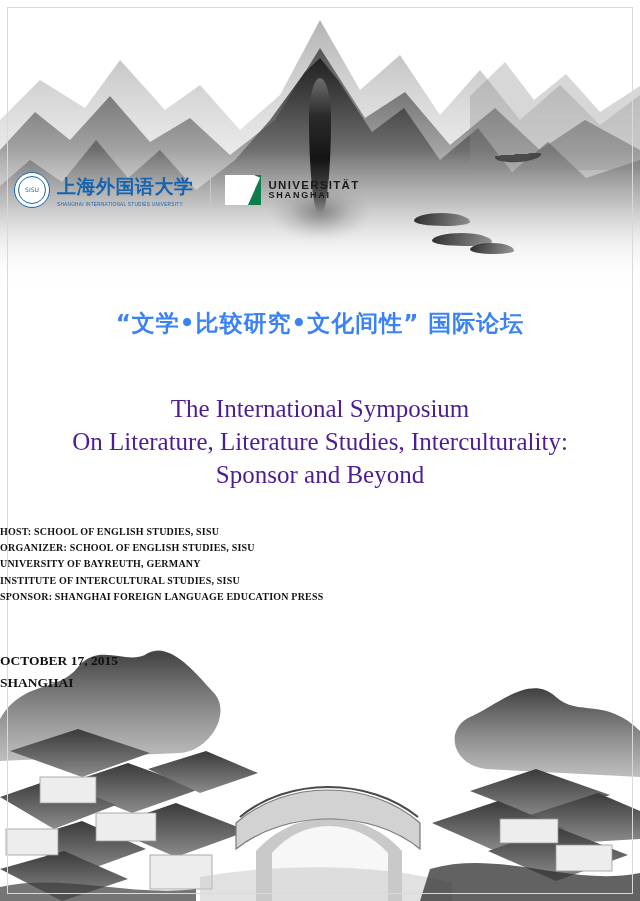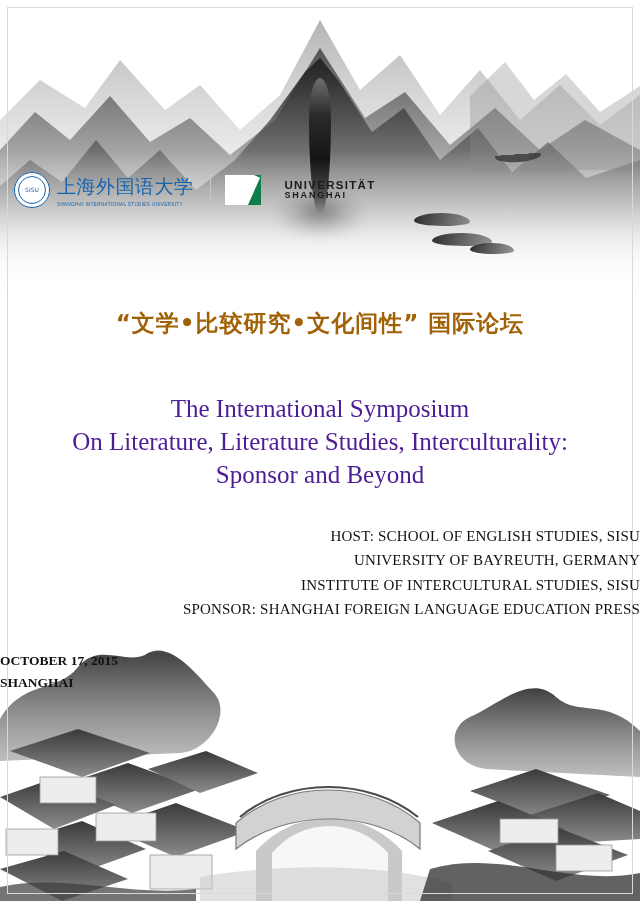--- a/index.html
+++ b/index.html
@@ -142,35 +142,35 @@
   .sisu-words {
     display: flex;
     flex-direction: column;
     justify-content: center;
   }
   .sisu-cn {
     font-size: 19px;
     color: #1663ae;
     letter-spacing: 0.5px;
     font-family: "DejaVu Sans", sans-serif;
-    font-weight: normal;
+    font-weight: bold;
     white-space: nowrap;
   }
   .sisu-en {
     font-size: 4.6px;
     color: #1663ae;
     letter-spacing: 0.35px;
     font-family: "Liberation Sans", sans-serif;
     white-space: nowrap;
     margin-top: 2px;
   }
   .logo-bayreuth {
     display: flex;
     align-items: center;
-    gap: 24px;
+    gap: 8px;
     padding-left: 14px;
     border-left: 1px solid #c8c8c8;
   }
   .bay-mark {
     width: 36px; height: 30px;
     background: #0e7d4a;
     position: relative;
     overflow: hidden;
   }
   .bay-mark::before {
@@ -191,45 +191,45 @@
   .bay-1 { font-size: 11.5px; letter-spacing: 1.3px; font-weight: bold; }
   .bay-2 { font-size: 9px; letter-spacing: 1.8px; font-weight: bold; }
 
   .cn-title {
     position: absolute;
     top: 308px;
     left: 0; right: 0;
     text-align: center;
     font-size: 23px;
     font-weight: bold;
-    color: #a16207;
+    color: #3b82f6;
     letter-spacing: 1px;
     font-family: "DejaVu Sans", sans-serif;
   }
 
   .en-title {
     position: absolute;
     top: 392px;
     left: 0; right: 0;
     text-align: center;
     color: #4c1d95;
     font-size: 25px;
     line-height: 1.32;
     font-family: "Liberation Serif", serif;
   }
   .en-title div { white-space: nowrap; }
 
   .credits {
     position: absolute;
     top: 524px;
     left: 0; right: 0;
-    text-align: right;
+    text-align: left;
     font-family: "Liberation Serif", serif;
-    font-weight: normal;
-    font-size: 15px;
+    font-weight: bold;
+    font-size: 10px;
     line-height: 1.62;
     letter-spacing: 0.2px;
     color: #111111;
     font-variant: small-caps;
     text-transform: uppercase;
   }
 
   .when-where {
     position: absolute;
     top: 650px;
@@ -383,20 +383,21 @@
     <div class="cn-title">“文学•比较研究•文化间性” 国际论坛</div>
 
     <div class="en-title">
       <div>The International Symposium</div>
       <div>On Literature, Literature Studies, Interculturality:</div>
       <div>Sponsor and Beyond</div>
     </div>
 
     <div class="credits">
       <div>Host: School of English Studies, SISU</div>
+      <div>Organizer: School of English Studies, SISU</div>
       <div>University of Bayreuth, Germany</div>
       <div>Institute of Intercultural Studies, SISU</div>
       <div>Sponsor: Shanghai Foreign Language Education Press</div>
     </div>
 
     <div class="when-where">
       <div>October 17, 2015</div>
       <div>Shanghai</div>
     </div>
 

